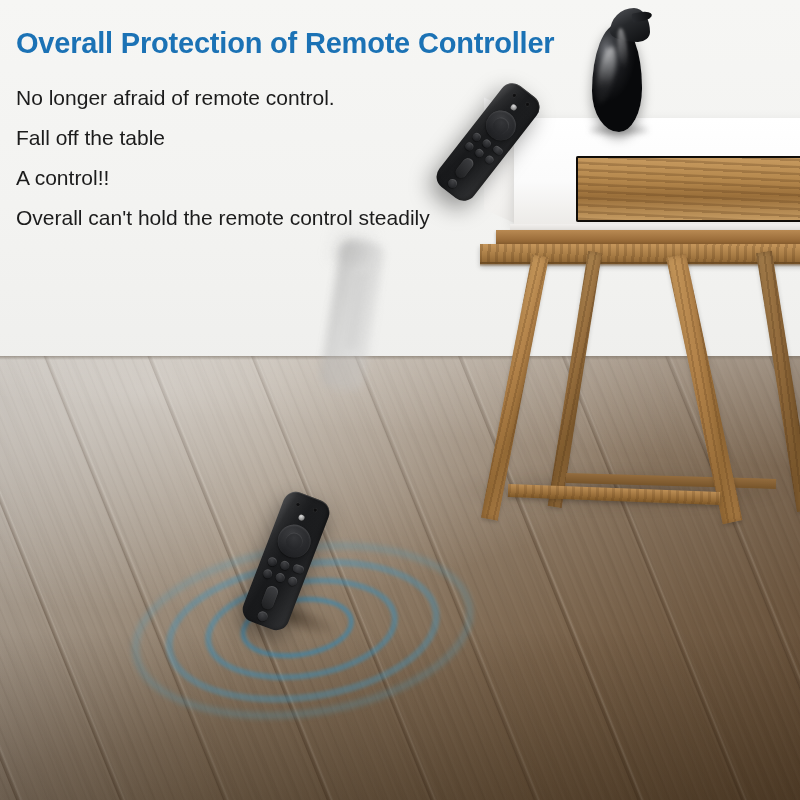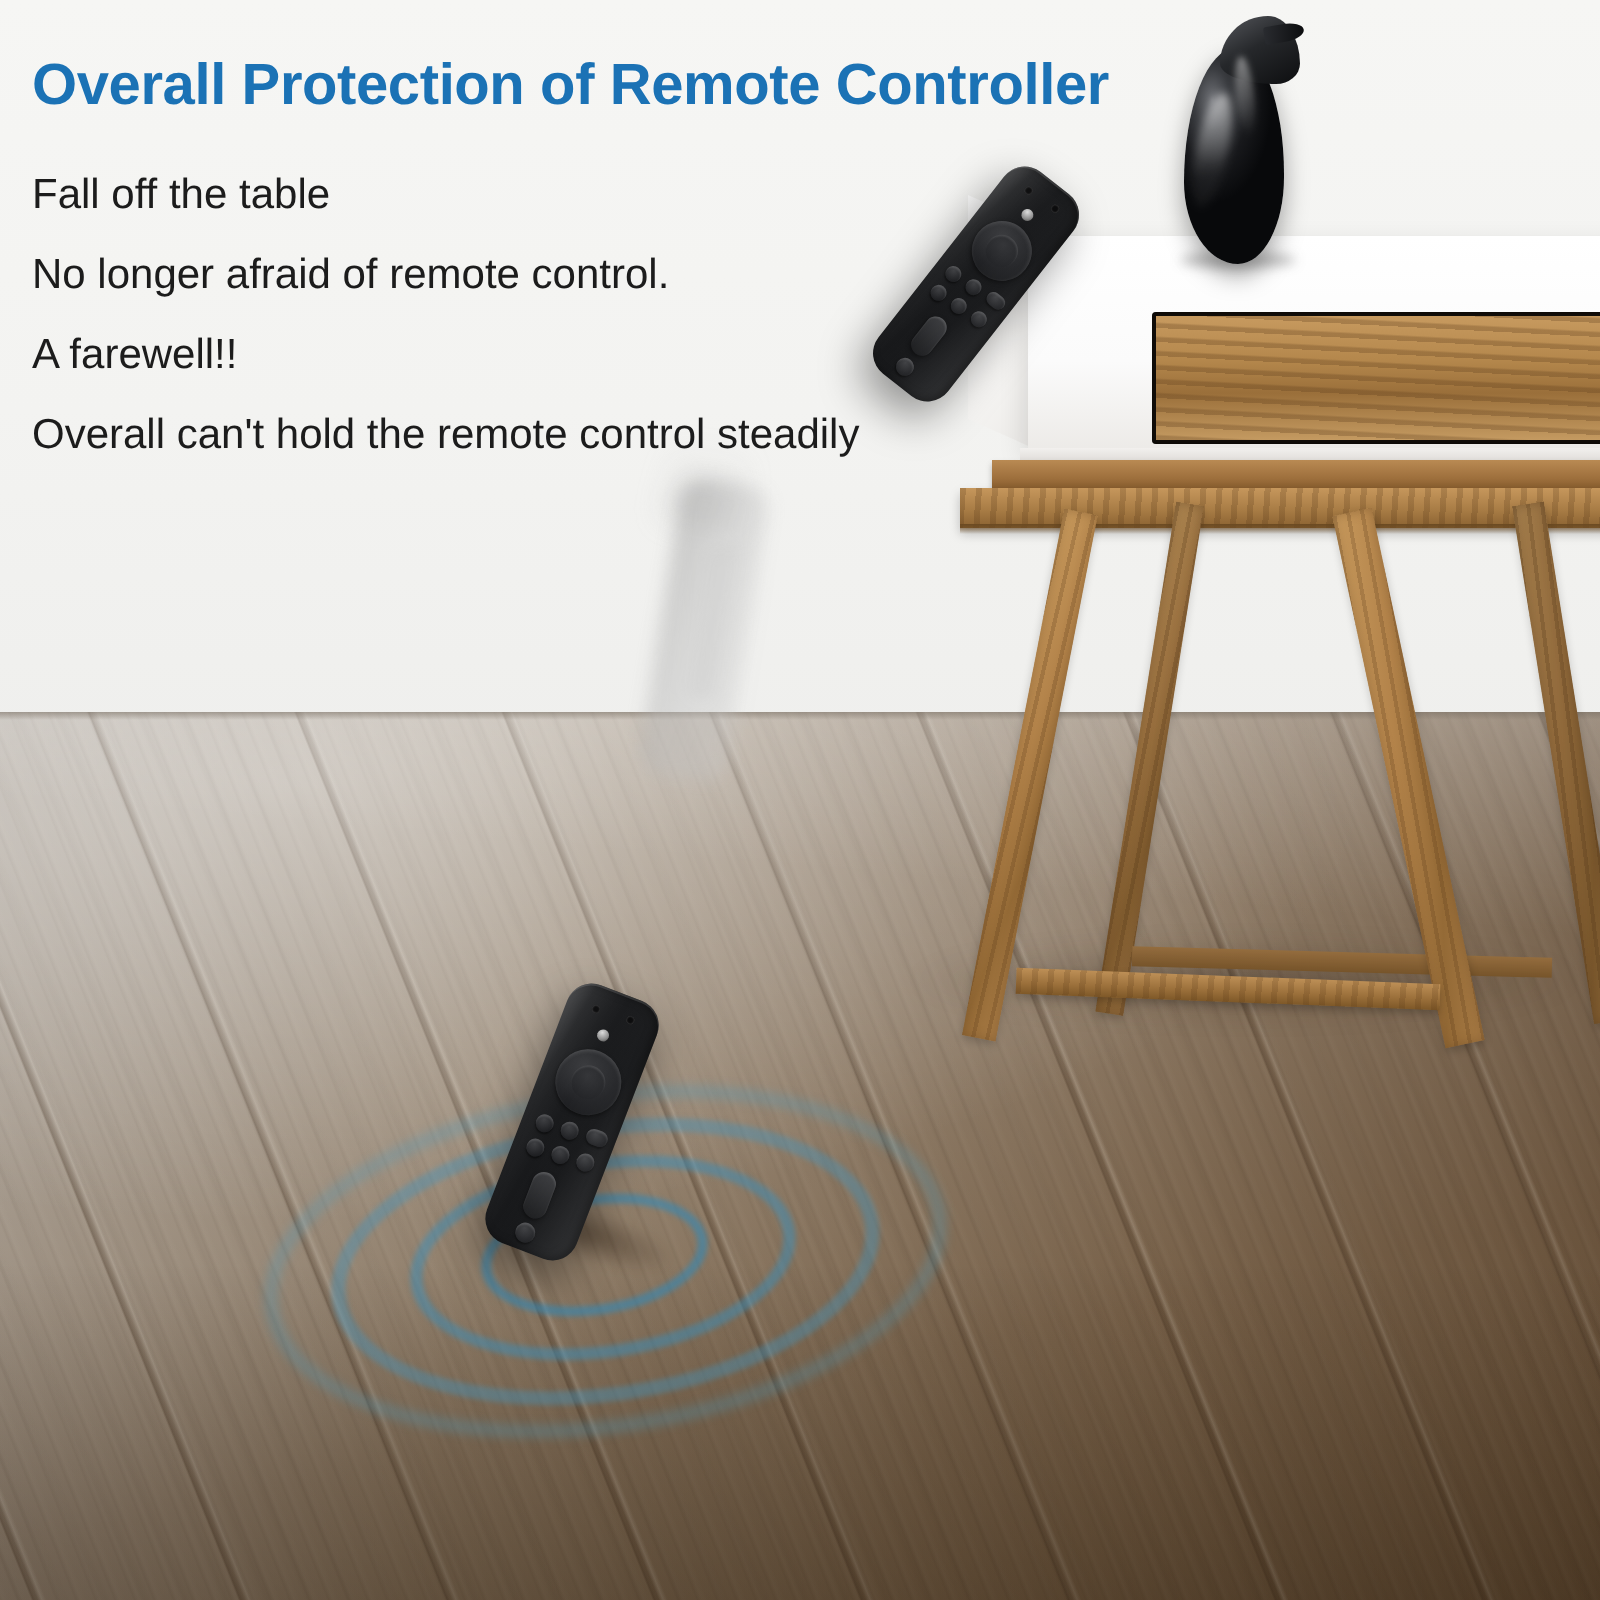--- a/index.html
+++ b/index.html
@@ -279,19 +279,19 @@
     <div class="rm-btn" style="left:7px;top:83px;width:9px;height:9px"></div>
     <div class="rm-btn" style="left:20px;top:82px;width:9px;height:9px"></div>
     <div class="rm-btn" style="left:33px;top:81px;width:9px;height:9px"></div>
     <div class="rm-rocker" style="left:16px;top:97px;width:12px;height:24px"></div>
     <div class="rm-btn" style="left:17px;top:124px;width:10px;height:10px"></div>
     <div class="rm-gloss"></div>
   </div>
 
   <div class="title">Overall Protection of Remote Controller</div>
   <div class="lines">
+    <div class="line">No longer afraid of remote control.</div>
     <div class="line">Fall off the table</div>
-    <div class="line">No longer afraid of remote control.</div>
-    <div class="line">A farewell!!</div>
+    <div class="line">A control!!</div>
     <div class="line">Overall can't hold the remote control steadily</div>
   </div>
 
 </div>
 
 </body></html>

